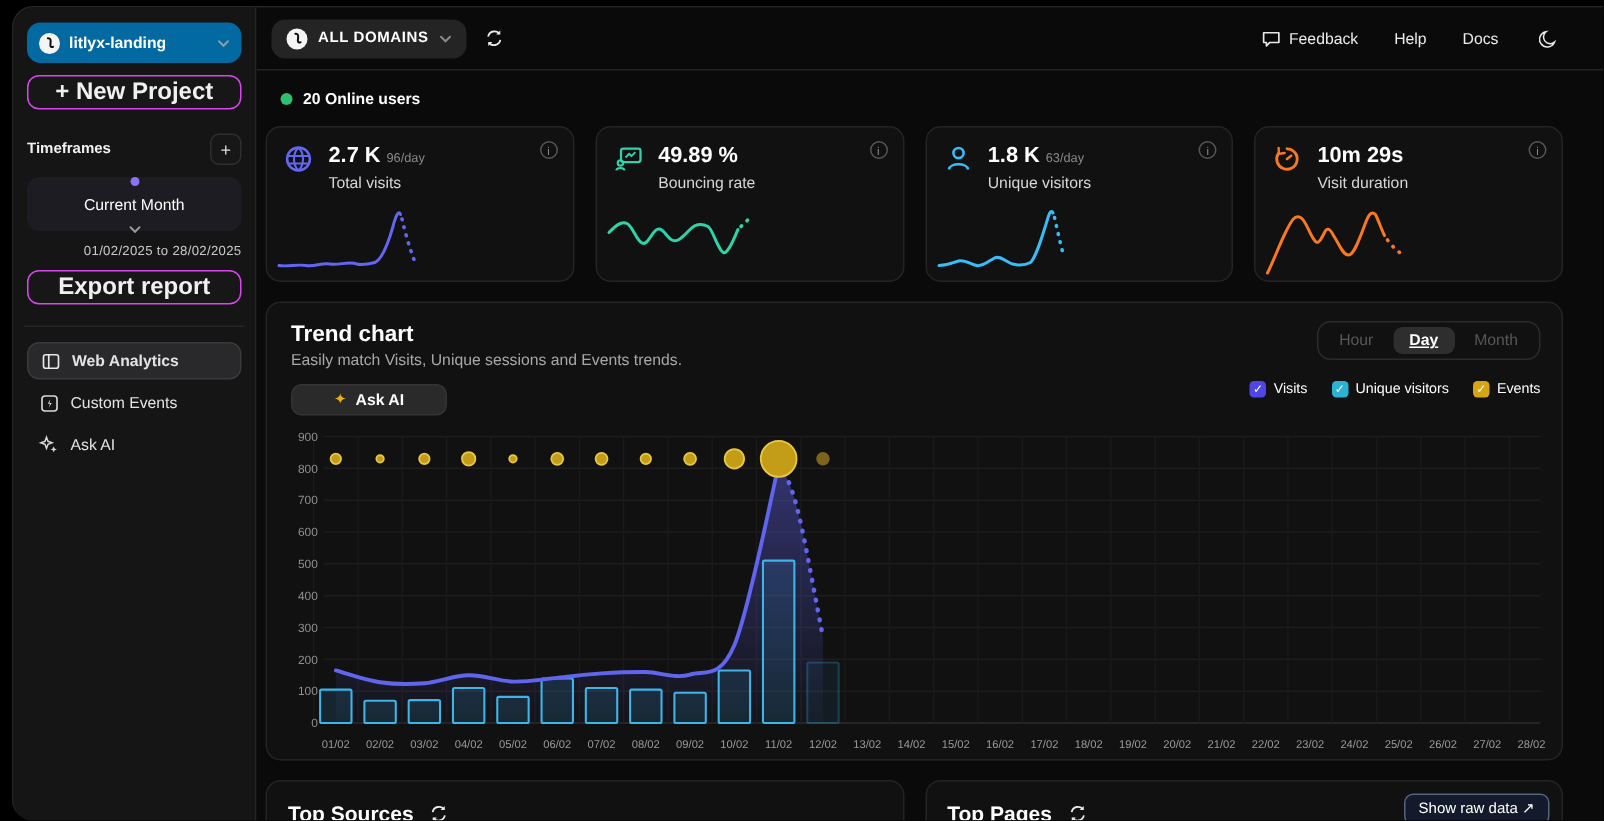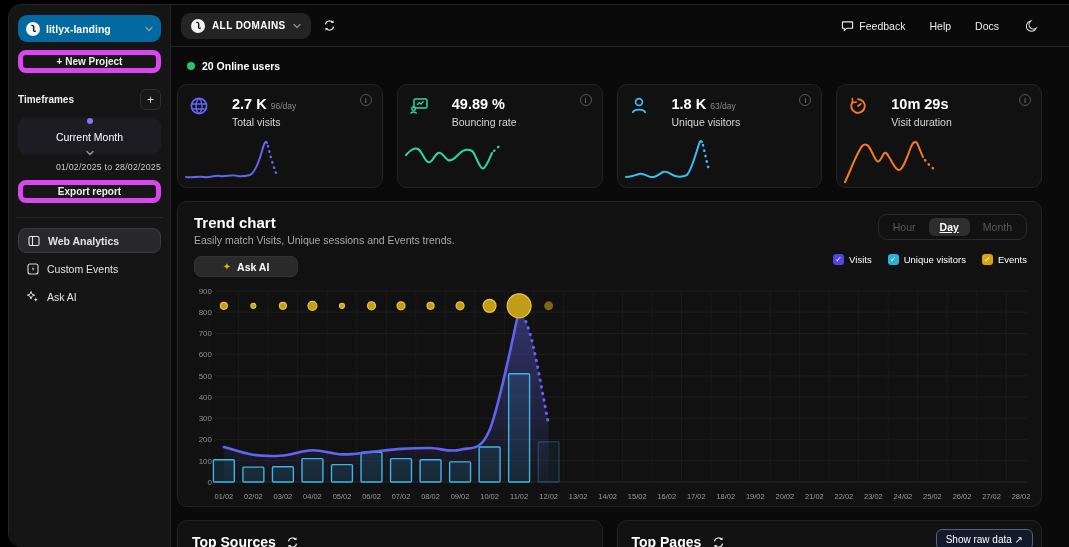--- a/index.html
+++ b/index.html
@@ -11,22 +11,22 @@
 
   
   .sidebar { width:162px; min-width:162px; background:#151515; border-right:1px solid #242424;
     padding:10px 9px; display:flex; flex-direction:column; }
   .proj-pill { display:flex; align-items:center; gap:6px; background:#0369a1; border-radius:9px;
     height:27px; padding:0 8px; cursor:pointer; }
   .logo-circle { width:14px; height:14px; border-radius:50%; background:#f5f5f5; display:flex;
     align-items:center; justify-content:center; flex:none; }
   .proj-pill .name { font-size:10.5px; font-weight:bold; color:#fff; flex:1; }
   .chev { width:8px; height:6px; flex:none; }
-  .btn-outline { border:5px solid #d946ef; background:#171717; border-radius:8px; height:23px;
-    display:flex; align-items:center; justify-content:center; font-size:10px; font-weight:bold;
+  .btn-outline { border:1px solid #d946ef; background:#171717; border-radius:8px; height:23px;
+    display:flex; align-items:center; justify-content:center; font-size:16px; font-weight:bold;
     color:#f0f0f0; cursor:pointer; margin-top:8px; }
   .tf-row { display:flex; align-items:center; justify-content:space-between; margin-top:16px; }
   .tf-row .lbl { font-size:10px; font-weight:bold; color:#f0f0f0; }
   .sq-btn { width:21px; height:21px; border:1px solid #2f2f2f; border-radius:6px; background:#171717;
     color:#ddd; font-size:12px; display:flex; align-items:center; justify-content:center; cursor:pointer; }
   .select-pill { margin-top:8px; background:#1d1c23; border-radius:8px; height:36px; display:flex;
     align-items:center; gap:7px; padding:0 9px; cursor:pointer;flex-direction:column; }
   .dot { width:6px; height:6px; border-radius:50%; background:#8b72f2; flex:none; }
   .select-pill .val { flex:1; font-size:10.5px; color:#fff; }
   .range { margin-top:8px; text-align:right; font-size:8.8px; color:#c9c9c9; letter-spacing:.2px; }
@@ -49,21 +49,21 @@
     cursor:pointer; margin-left:14px; }
   .content { flex:1; padding:9px 27px 16px 6px; overflow:hidden; }
   .online { display:flex; align-items:center; gap:7px; padding:4px 0 0 10px; }
   .online .odot { width:8px; height:8px; border-radius:50%; background:#2fbf71; }
   .online .otext { font-size:10.5px; font-weight:bold; color:#fff; }
 
   
   .stats { display:grid; grid-template-columns:repeat(4,1fr); gap:14px; margin-top:12px; }
   .card { background:#111112; border:1px solid #242424; border-radius:10px; position:relative; }
   .stat-card { height:104px; padding:10px 11px; overflow:hidden; }
-  .stat-top { display:flex; align-items:flex-start; gap:23px; }
+  .stat-top { display:flex; align-items:flex-start; gap:10px; }
   .stat-ic { width:20px; height:20px; flex:none; margin-top:1px; }
   .stat-val { font-size:14.5px; font-weight:bold; color:#fff; }
   .stat-per { font-size:8.5px; color:#8a8a8a; margin-left:4px; }
   .stat-lbl { font-size:10.5px; color:#d6d6d6; margin-top:3px; }
   .info { position:absolute; top:9px; right:10px; width:12px; height:12px; border:1px solid #565656;
     border-radius:50%; color:#8f8f8f; font-size:7.5px; display:flex; align-items:center;
     justify-content:center; }
   .info::after { content:"i"; }
   .spark { position:absolute; left:4px; bottom:2px; }
 

